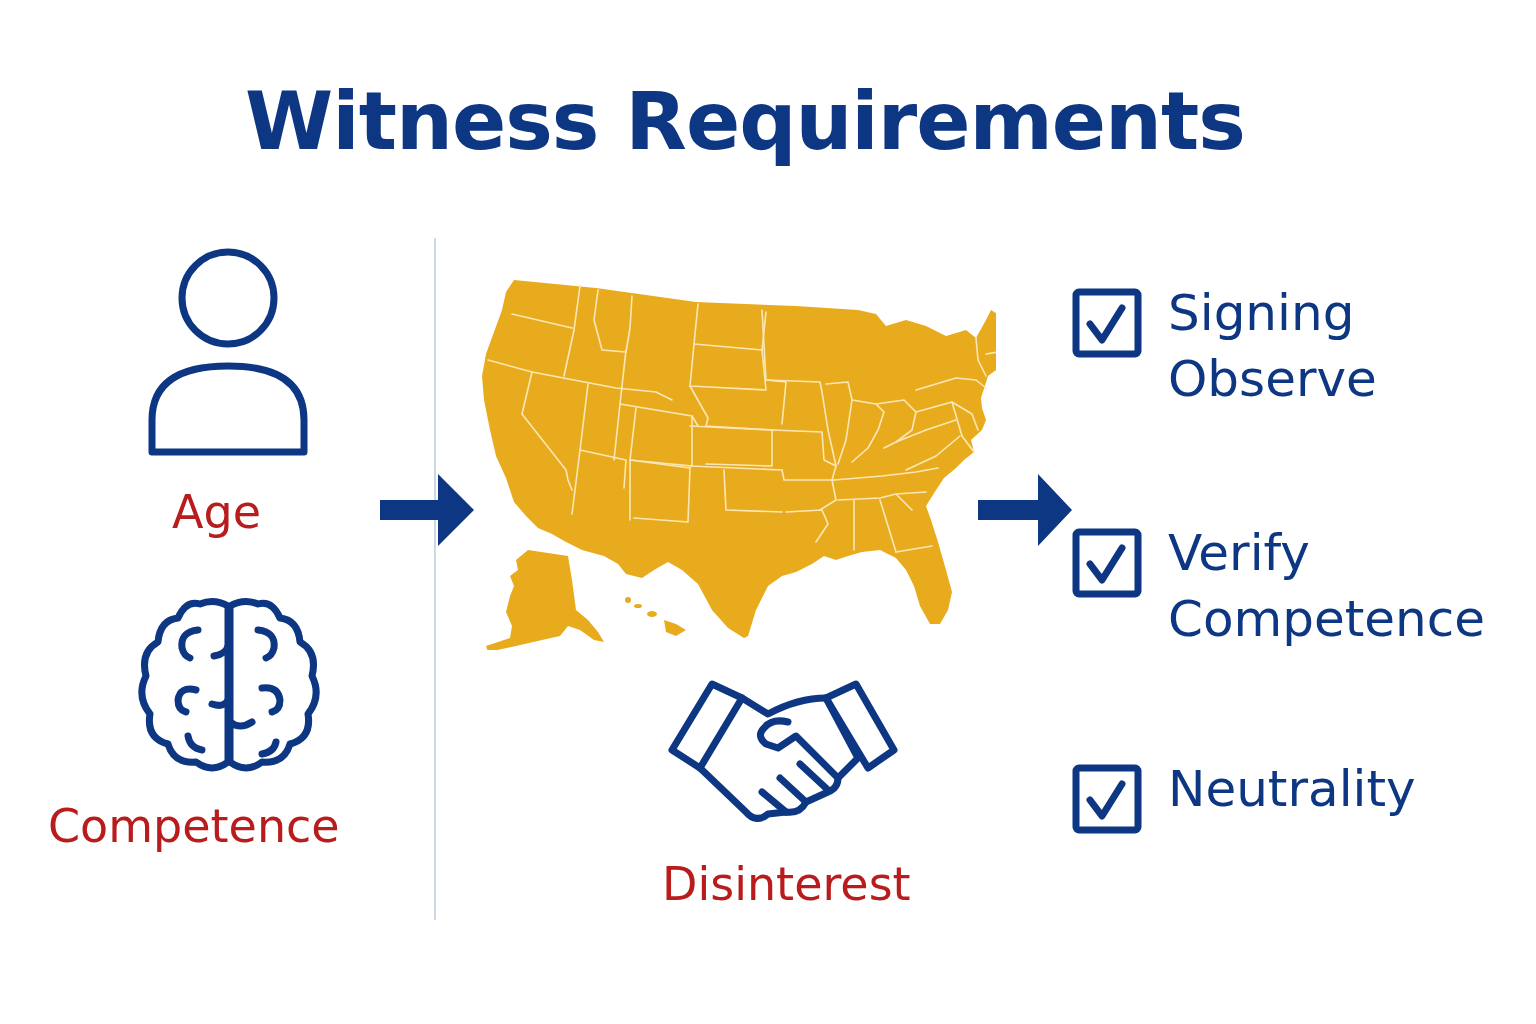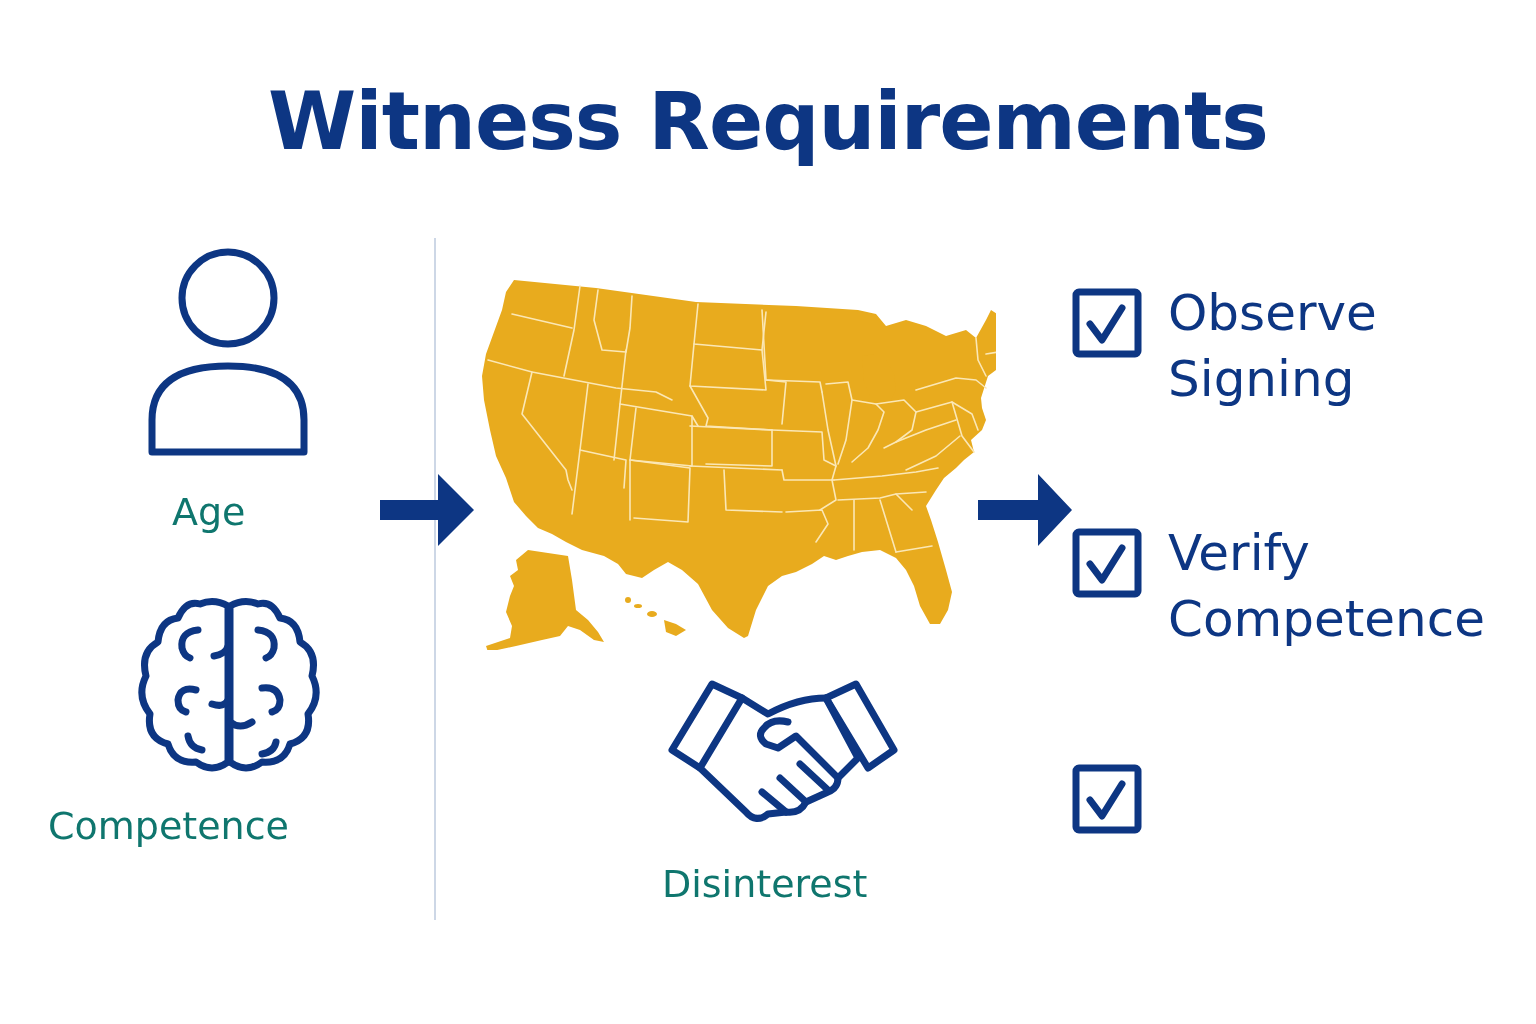--- a/index.html
+++ b/index.html
@@ -1,21 +1,21 @@
 <!DOCTYPE html>
 <html><head>
 <meta charset="utf-8">
 <style>
   html, body { margin:0; padding:0; background:#ffffff; }
   body { width:1536px; height:1024px; position:relative; overflow:hidden;
          font-family:"DejaVu Sans","Liberation Sans",sans-serif; color:#0d3683; }
   .title { position:absolute; left:0; top:72px; width:1490px; text-align:center;
-           font-size:80px; font-weight:bold; letter-spacing:-1px; color:#0d3683; line-height:100px;padding-left:23px; }
+           font-size:80px; font-weight:bold; letter-spacing:-1px; color:#0d3683; line-height:100px; }
   .divider { position:absolute; left:434px; top:238px; width:2px; height:682px; background:#cdd7e6; }
-  .lbl { position:absolute; font-size:38px; color:#0f766e; line-height:60px; white-space:nowrap; }
+  .lbl { position:absolute; font-size:46px; color:#b91c1c; line-height:60px; white-space:nowrap; }
   .icon { position:absolute; }
   .check-item { position:absolute; left:1072px; }
   .check-box { position:absolute; left:0; top:0; width:70px; height:70px; }
   .check-text { position:absolute; left:96px; top:-8px; font-size:50px; line-height:66px; color:#0d3683; white-space:nowrap; }
   .arrow { position:absolute; }
 </style>
 </head>
 <body>
 
 <div class="title">Witness Requirements</div>
@@ -127,36 +127,37 @@
   </g>
 </svg>
 <div class="lbl" style="left:662px;top:854px;">Disinterest</div>
 
 <div class="check-item" style="top:288px;">
   <svg class="check-box" viewBox="0 0 70 70">
     <rect x="4" y="4" width="62" height="62" rx="3" fill="none" stroke="#0d3683" stroke-width="7"></rect>
     <path d="M18 36 L30 52 L50 20" fill="none" stroke="#0d3683" stroke-width="7" stroke-linecap="round" stroke-linejoin="round"></path>
   </svg>
   <div class="check-text">
+    <div>Signing</div>
     <div>Observe</div>
-    <div>Signing</div>
   </div>
 </div>
 
 <div class="check-item" style="top:528px;">
   <svg class="check-box" viewBox="0 0 70 70">
     <rect x="4" y="4" width="62" height="62" rx="3" fill="none" stroke="#0d3683" stroke-width="7"></rect>
     <path d="M18 36 L30 52 L50 20" fill="none" stroke="#0d3683" stroke-width="7" stroke-linecap="round" stroke-linejoin="round"></path>
   </svg>
   <div class="check-text">
     <div>Verify</div>
     <div>Competence</div>
   </div>
 </div>
 
 <div class="check-item" style="top:764px;">
   <svg class="check-box" viewBox="0 0 70 70">
     <rect x="4" y="4" width="62" height="62" rx="3" fill="none" stroke="#0d3683" stroke-width="7"></rect>
     <path d="M18 36 L30 52 L50 20" fill="none" stroke="#0d3683" stroke-width="7" stroke-linecap="round" stroke-linejoin="round"></path>
   </svg>
   <div class="check-text">
+    <div>Neutrality</div>
   </div>
 </div>
 
 </body></html>

